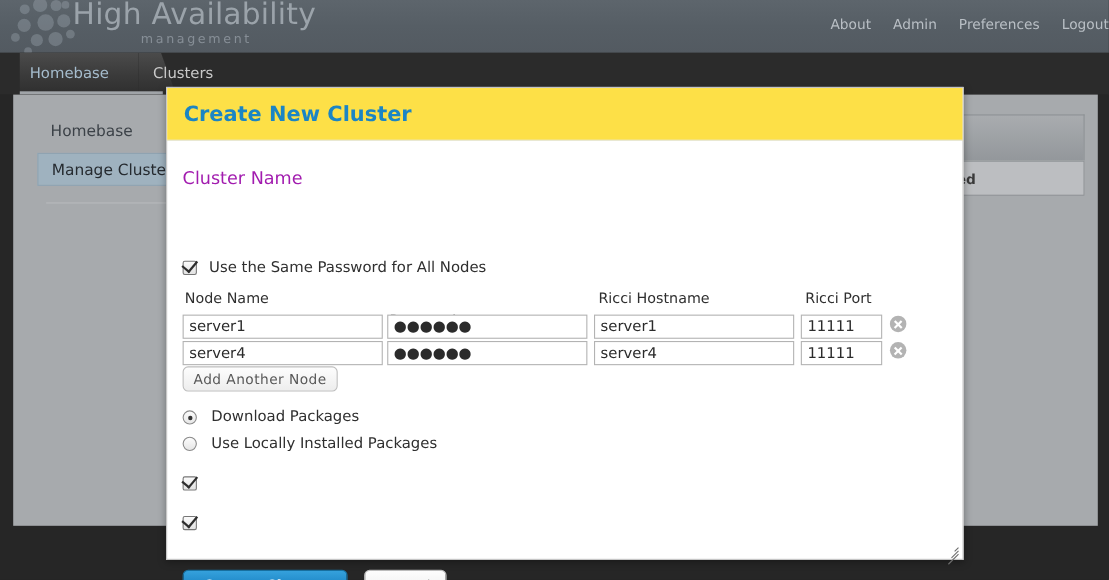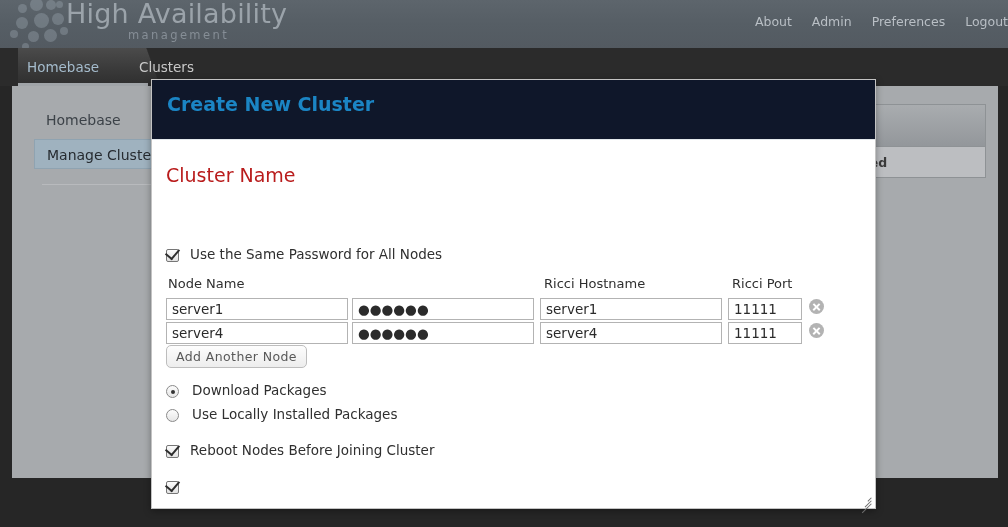--- a/index.html
+++ b/index.html
@@ -117,34 +117,34 @@
   }
 
   
   .modal {
     position: absolute; left: 151px; top: 79px; width: 725px; height: 430px;
     background: #ffffff;
     border: 1px solid #c3c3c3;
     box-shadow: 0 2px 7px rgba(0,0,0,.35);
   }
   .modal-head {
-    height: 60px;
-    background: #0f172a;
+    height: 48px;
+    background: #fde047;
     border-bottom: 1px solid #e4e9ec;
   }
   .modal-title {
     position: absolute; left: 15px; top: 13px;
     font-size: 19px; font-weight: bold; color: #1b85c4;
   }
   .modal-body { position: relative; padding: 0 14px; }
 
   .row-clustername {
     position: absolute; left: 14px; top: 20px; width: 690px; height: 24px;
   }
-  .lbl { font-size: 19px; color: #b91c1c; }
+  .lbl { font-size: 16px; color: #a21caf; }
   .lbl-clustername { position: absolute; left: 0; top: 4px; }
   .inp {
     font-family: "DejaVu Sans", sans-serif;
     font-size: 13.5px; color: #2b2b2b;
     border: 1px solid #b3b3b3; background: #fff;
     padding: 2px 5px; height: 22px; outline: none;
   }
   .inp-clustername { position: absolute; left: 155px; top: 0; width: 183px; }
 
   .row-samepw {
@@ -338,21 +338,20 @@
       <span class="cb-label">Download Packages</span>
     </div>
 
     <div class="opt-radio2">
       <span class="rbox"></span>
       <span class="cb-label">Use Locally Installed Packages</span>
     </div>
 
     <div class="opt-cb1">
       <span class="cbox checked"></span>
-      <span class="cb-label">Reboot Nodes Before Joining Cluster</span>
     </div>
 
     <div class="opt-cb2">
       <span class="cbox checked"></span>
     </div>
 
     <div class="footer">
       <button class="btn-primary">Create Cluster</button>
       <button class="btn-secondary">Cancel</button>
     </div>

